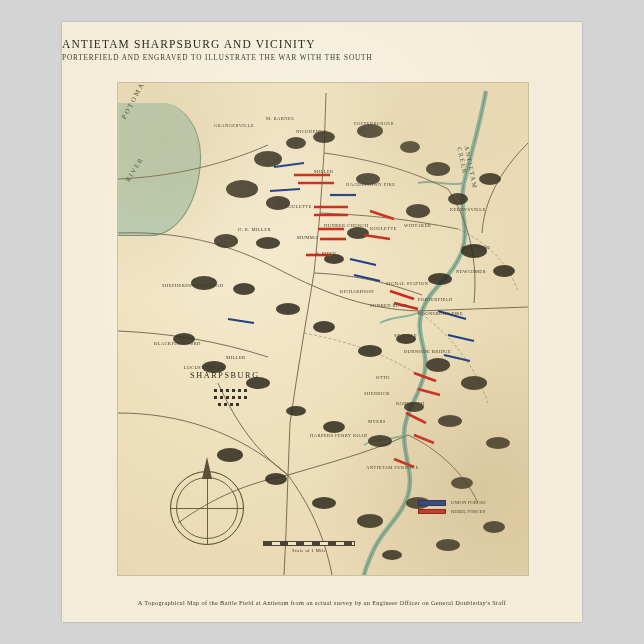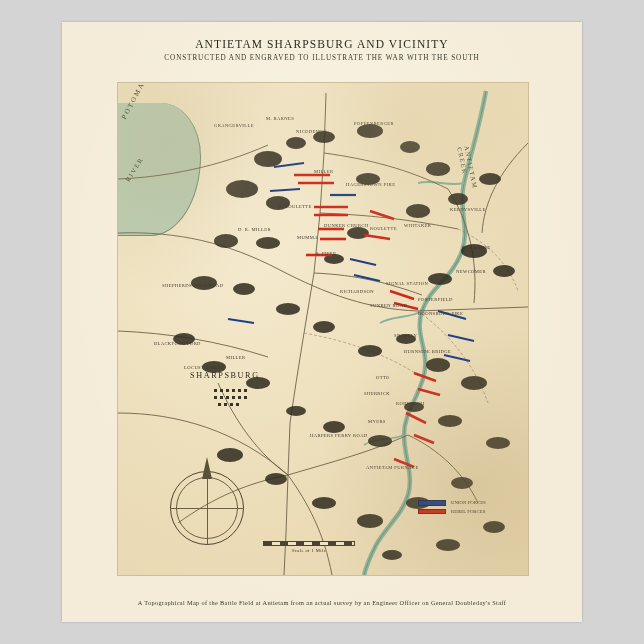--- a/index.html
+++ b/index.html
@@ -34,21 +34,21 @@
     inset: 0;
     background:
       radial-gradient(ellipse at 50% 40%, rgba(255,252,240,0.55) 0%, rgba(244,236,216,0) 70%);
   }
   
   .title-block {
     position: absolute;
     left: 0;
     top: 16px;
     width: 100%;
-    text-align: center;
+    text-align: left;
   }
   .map-title {
     font-size: 11.5px;
     letter-spacing: 1.1px;
     color: #2b2b22;
     font-family: "Liberation Serif", serif;
     white-space: nowrap;
   }
   .map-subtitle {
     font-size: 7.2px;
@@ -238,21 +238,21 @@
 </style>
 </head>
 <body>
 
 <div class="stage">
   <div class="poster">
     <div class="poster-inner"></div>
 
     <div class="title-block">
       <div class="map-title">ANTIETAM  SHARPSBURG AND VICINITY</div>
-      <div class="map-subtitle">CONSTRUCTED AND ENGRAVED TO ILLUSTRATE THE WAR WITH THE SOUTH</div>
+      <div class="map-subtitle">PORTERFIELD AND ENGRAVED TO ILLUSTRATE THE WAR WITH THE SOUTH</div>
     </div>
 
     <div class="map-frame">
       <div class="map-paper"></div>
 
       <div class="potomac"></div>
       <div class="potomac-label">POTOMAC</div>
       <div class="potomac-label2">RIVER</div>
 
       <svg class="creek" viewBox="0 0 410 492" preserveAspectRatio="none">

